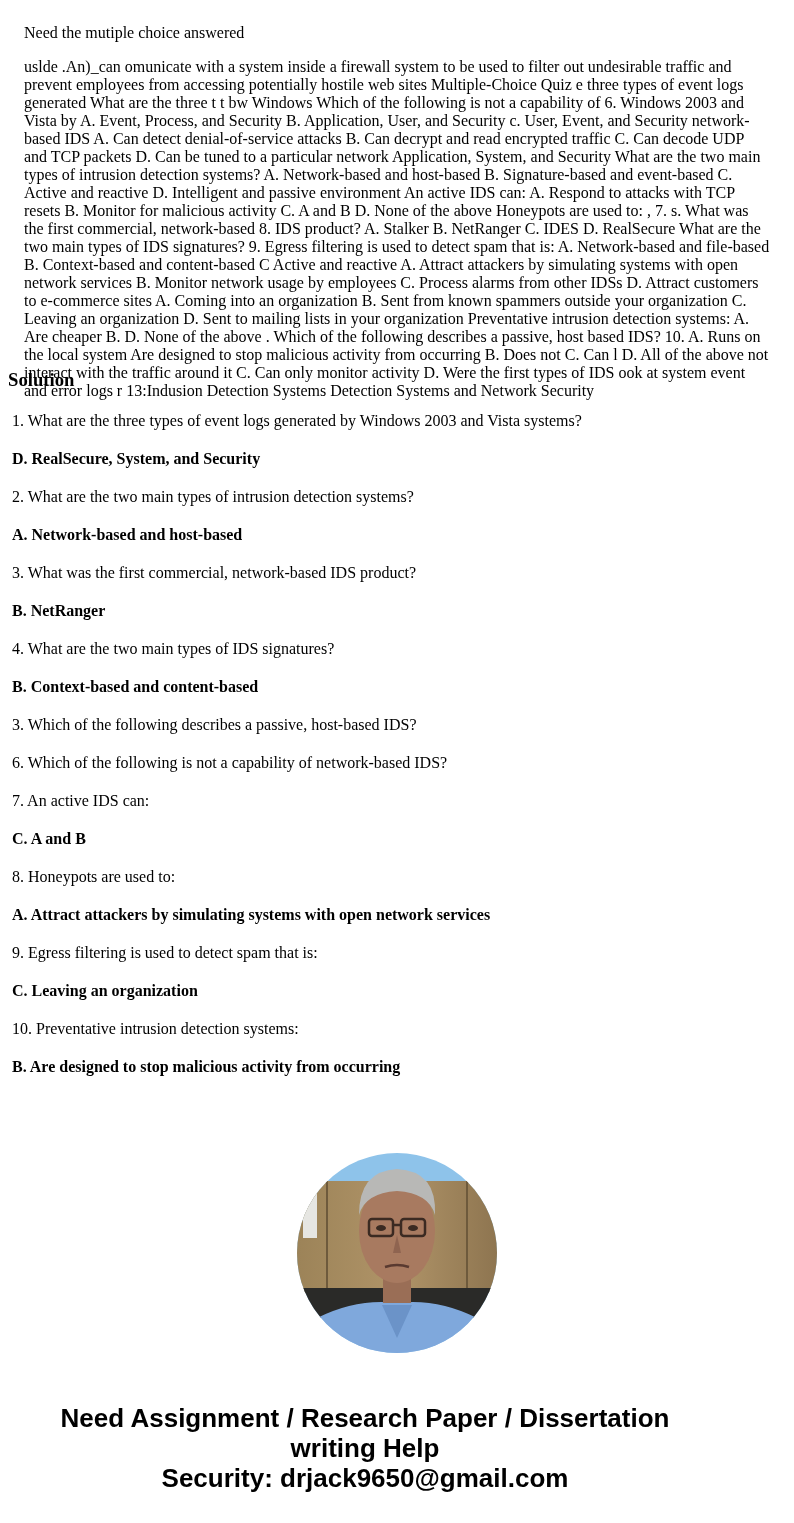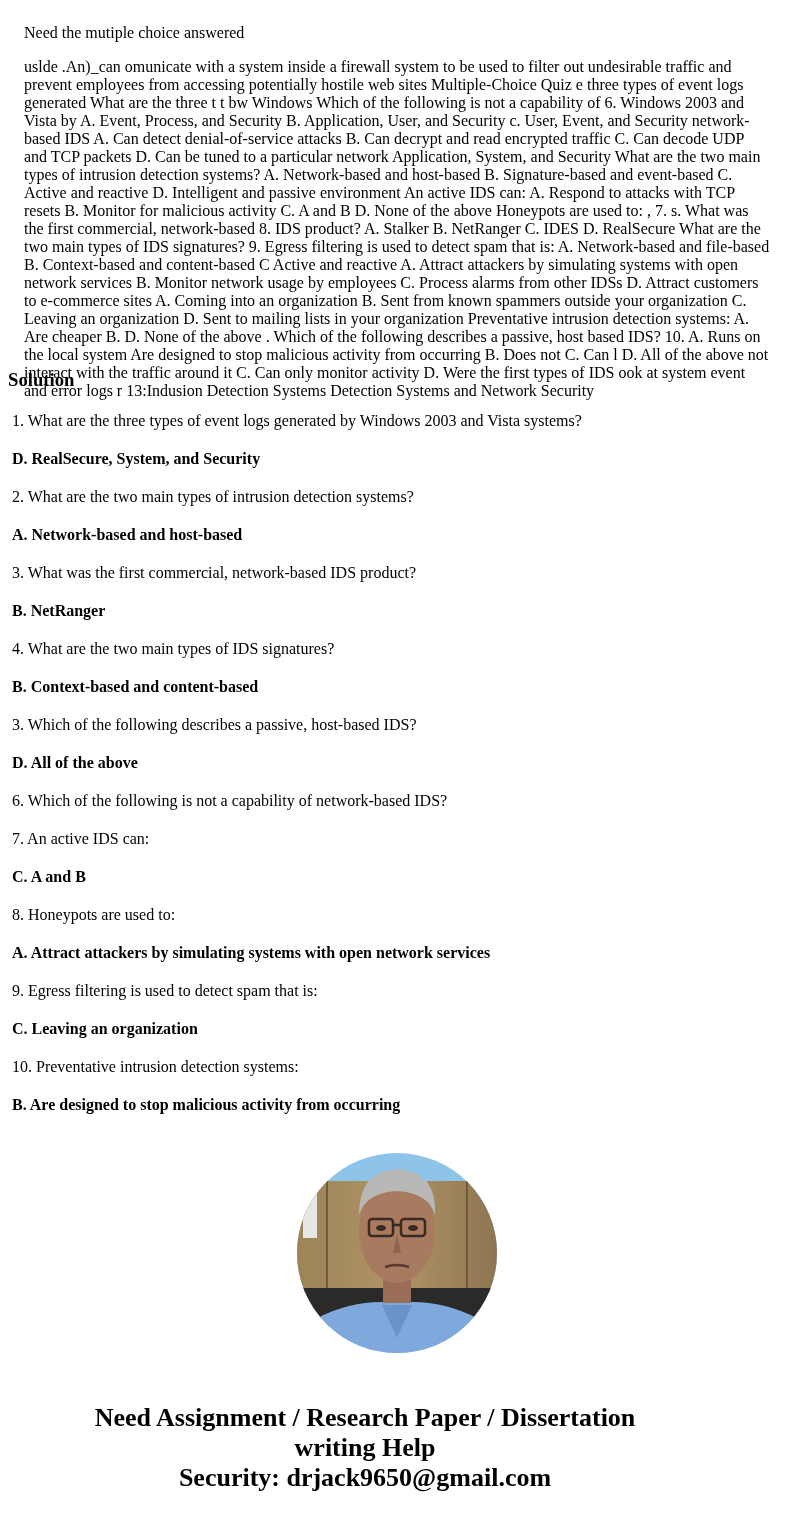--- a/index.html
+++ b/index.html
@@ -47,21 +47,21 @@
     height: 200px;
     border-radius: 50%;
     overflow: hidden;
   }
   .footer {
     position: absolute;
     left: 0;
     top: 1403px;
     width: 730px;
     text-align: center;
-    font-family: Liberation Serif, serif;
+    font-family: Liberation Sans, sans-serif;
     font-weight: bold;
     font-size: 26px;
     line-height: 30px;
   }
   .footer div { margin: 0; }
 </style>
 </head>
 <body>
 
 <div class="question-block">
@@ -74,21 +74,20 @@
 <div class="solution-list">
   <p class="qa-line">1. What are the three types of event logs generated by Windows 2003 and Vista systems?</p>
   <p class="qa-line answer">D. RealSecure, System, and Security</p>
   <p class="qa-line">2. What are the two main types of intrusion detection systems?</p>
   <p class="qa-line answer">A. Network-based and host-based</p>
   <p class="qa-line">3. What was the first commercial, network-based IDS product?</p>
   <p class="qa-line answer">B. NetRanger</p>
   <p class="qa-line">4. What are the two main types of IDS signatures?</p>
   <p class="qa-line answer">B. Context-based and content-based</p>
   <p class="qa-line">3. Which of the following describes a passive, host-based IDS?</p>
-  <p class="qa-line answer">D. All of the above</p>
   <p class="qa-line">6. Which of the following is not a capability of network-based IDS?</p>
   <p class="qa-line">7. An active IDS can:</p>
   <p class="qa-line answer">C. A and B</p>
   <p class="qa-line">8. Honeypots are used to:</p>
   <p class="qa-line answer">A. Attract attackers by simulating systems with open network services</p>
   <p class="qa-line">9. Egress filtering is used to detect spam that is:</p>
   <p class="qa-line answer">C. Leaving an organization</p>
   <p class="qa-line">10. Preventative intrusion detection systems:</p>
   <p class="qa-line answer">B. Are designed to stop malicious activity from occurring</p>
 </div>

